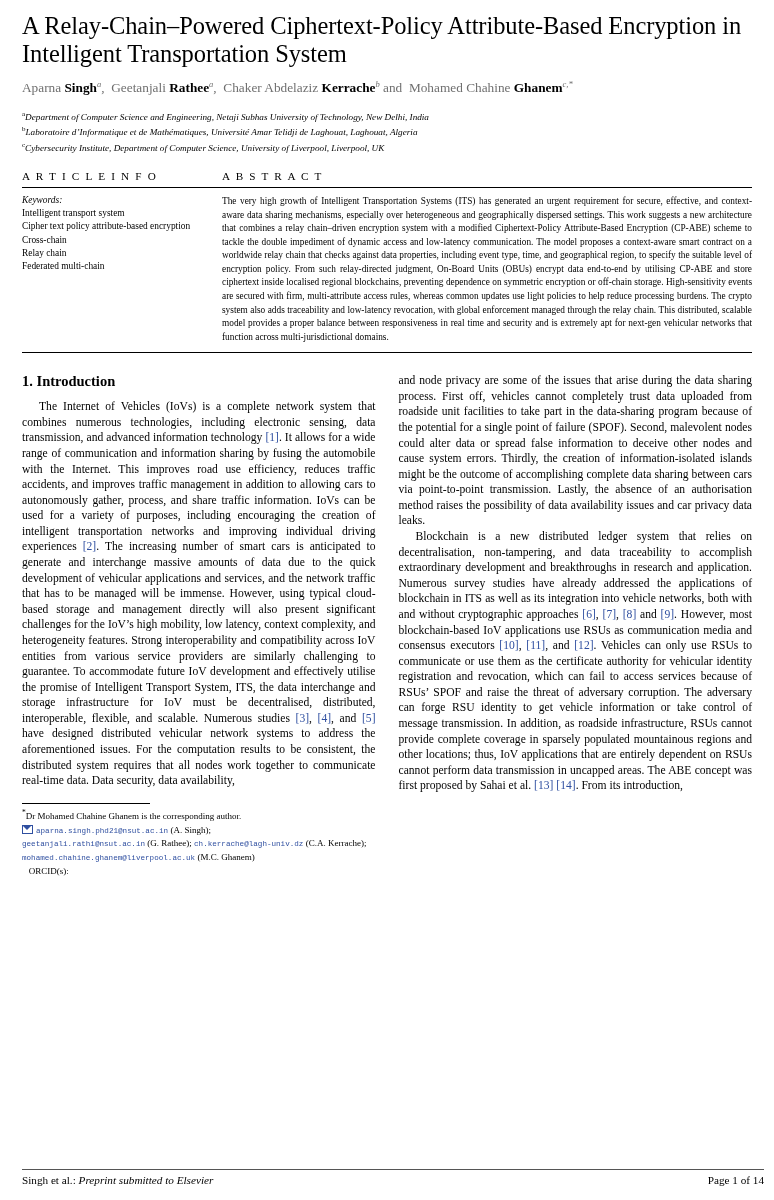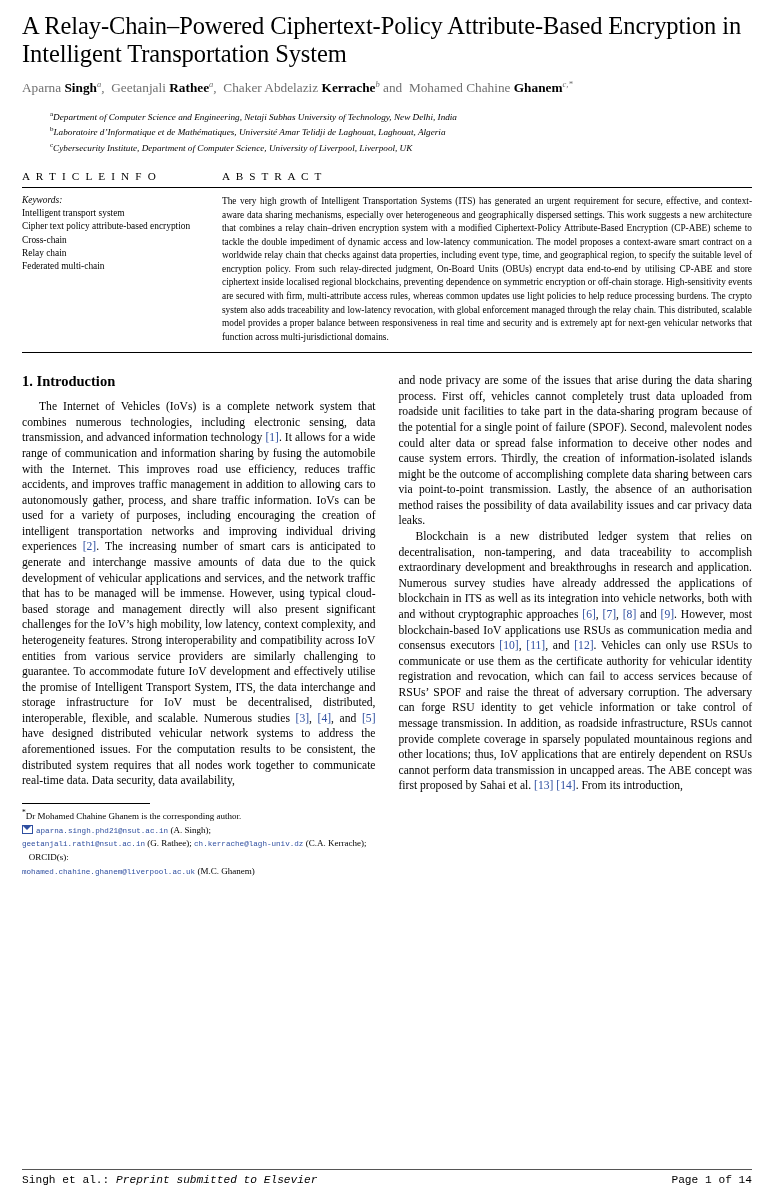--- a/index.html
+++ b/index.html
@@ -46,21 +46,20 @@
     font-style: italic;
   }
   .authors .sep { color: #6f6f6f; }
   .authors .and { color: #6f6f6f; }
   
   .affils {
     font-size: 9.2px;
     font-style: italic;
     line-height: 1.5;
     margin-bottom: 14px;
-    margin-left: 28px;
   }
   .affils div sup {
     font-style: normal;
     font-size: 7px;
   }
   
   .infoabs {
     display: flex;
     margin-top: 4px;
   }
@@ -158,28 +157,27 @@
     left: 0; top: 0;
     width: 0; height: 0;
     border-left: 4.5px solid transparent;
     border-right: 4.5px solid transparent;
     border-top: 4px solid #2f4fa0;
   }
   
   .footer {
     position: absolute;
     left: 22px;
-    right: 22px;
+    right: 10px;
     bottom: 14px;
     border-top: 0.8px solid #555;
     padding-top: 4px;
     display: flex;
     justify-content: space-between;
     font-size: 11.2px;
-    font-family: Liberation Mono, monospace;
   }
   .footer .left i { font-style: italic; }
   .footer .left b { font-weight: normal; }
 </style>
 </head>
 <body>
 
 <div class="page">
 
   <h1 class="title">A Relay-Chain–Powered Ciphertext-Policy Attribute-Based Encryption in Intelligent Transportation System</h1>
@@ -226,24 +224,24 @@
         <div class="fn-line">
           <sup>*</sup><span>Dr Mohamed Chahine Ghanem is the corresponding author.</span>
         </div>
         <div class="fn-line">
           <span class="env-icon"></span><span class="mono">aparna.singh.phd21@nsut.ac.in</span> <span>(A. Singh);</span>
         </div>
         <div class="fn-line">
           <span class="mono">geetanjali.rathi@nsut.ac.in</span> <span>(G. Rathee);</span> <span class="mono">ch.kerrache@lagh-univ.dz</span> <span>(C.A. Kerrache);</span>
         </div>
         <div class="fn-line">
+          <span class="mono">mohamed.chahine.ghanem@liverpool.ac.uk</span> <span>(M.C. Ghanem)</span>
+        </div>
+        <div class="fn-line">
           &nbsp;&nbsp;&nbsp;<span>ORCID(s):</span>
-        </div>
-        <div class="fn-line">
-          <span class="mono">mohamed.chahine.ghanem@liverpool.ac.uk</span> <span>(M.C. Ghanem)</span>
         </div>
       </div>
     </div>
 
     <div class="bcol">
       <p class="para noindent">and node privacy are some of the issues that arise during the data sharing process. First off, vehicles cannot completely trust data uploaded from roadside unit facilities to take part in the data-sharing program because of the potential for a single point of failure (SPOF). Second, malevolent nodes could alter data or spread false information to deceive other nodes and cause system errors. Thirdly, the creation of information-isolated islands might be the outcome of accomplishing complete data sharing between cars via point-to-point transmission. Lastly, the absence of an authorisation method raises the possibility of data availability issues and car privacy data leaks.</p>
       <p class="para">Blockchain is a new distributed ledger system that relies on decentralisation, non-tampering, and data traceability to accomplish extraordinary development and breakthroughs in research and application. Numerous survey studies have already addressed the applications of blockchain in ITS as well as its integration into vehicle networks, both with and without cryptographic approaches <span class="cite">[6]</span>, <span class="cite">[7]</span>, <span class="cite">[8]</span> and <span class="cite">[9]</span>. However, most blockchain-based IoV applications use RSUs as communication media and consensus executors <span class="cite">[10]</span>, <span class="cite">[11]</span>, and <span class="cite">[12]</span>. Vehicles can only use RSUs to communicate or use them as the certificate authority for vehicular identity registration and revocation, which can fail to access services because of RSUs’ SPOF and raise the threat of adversary corruption. The adversary can forge RSU identity to get vehicle information or take control of message transmission. In addition, as roadside infrastructure, RSUs cannot provide complete coverage in sparsely populated mountainous regions and other locations; thus, IoV applications that are entirely dependent on RSUs cannot perform data transmission in uncapped areas. The ABE concept was first proposed by Sahai et al. <span class="cite">[13]</span> <span class="cite">[14]</span>. From its introduction,</p>
     </div>
   </div>
 

